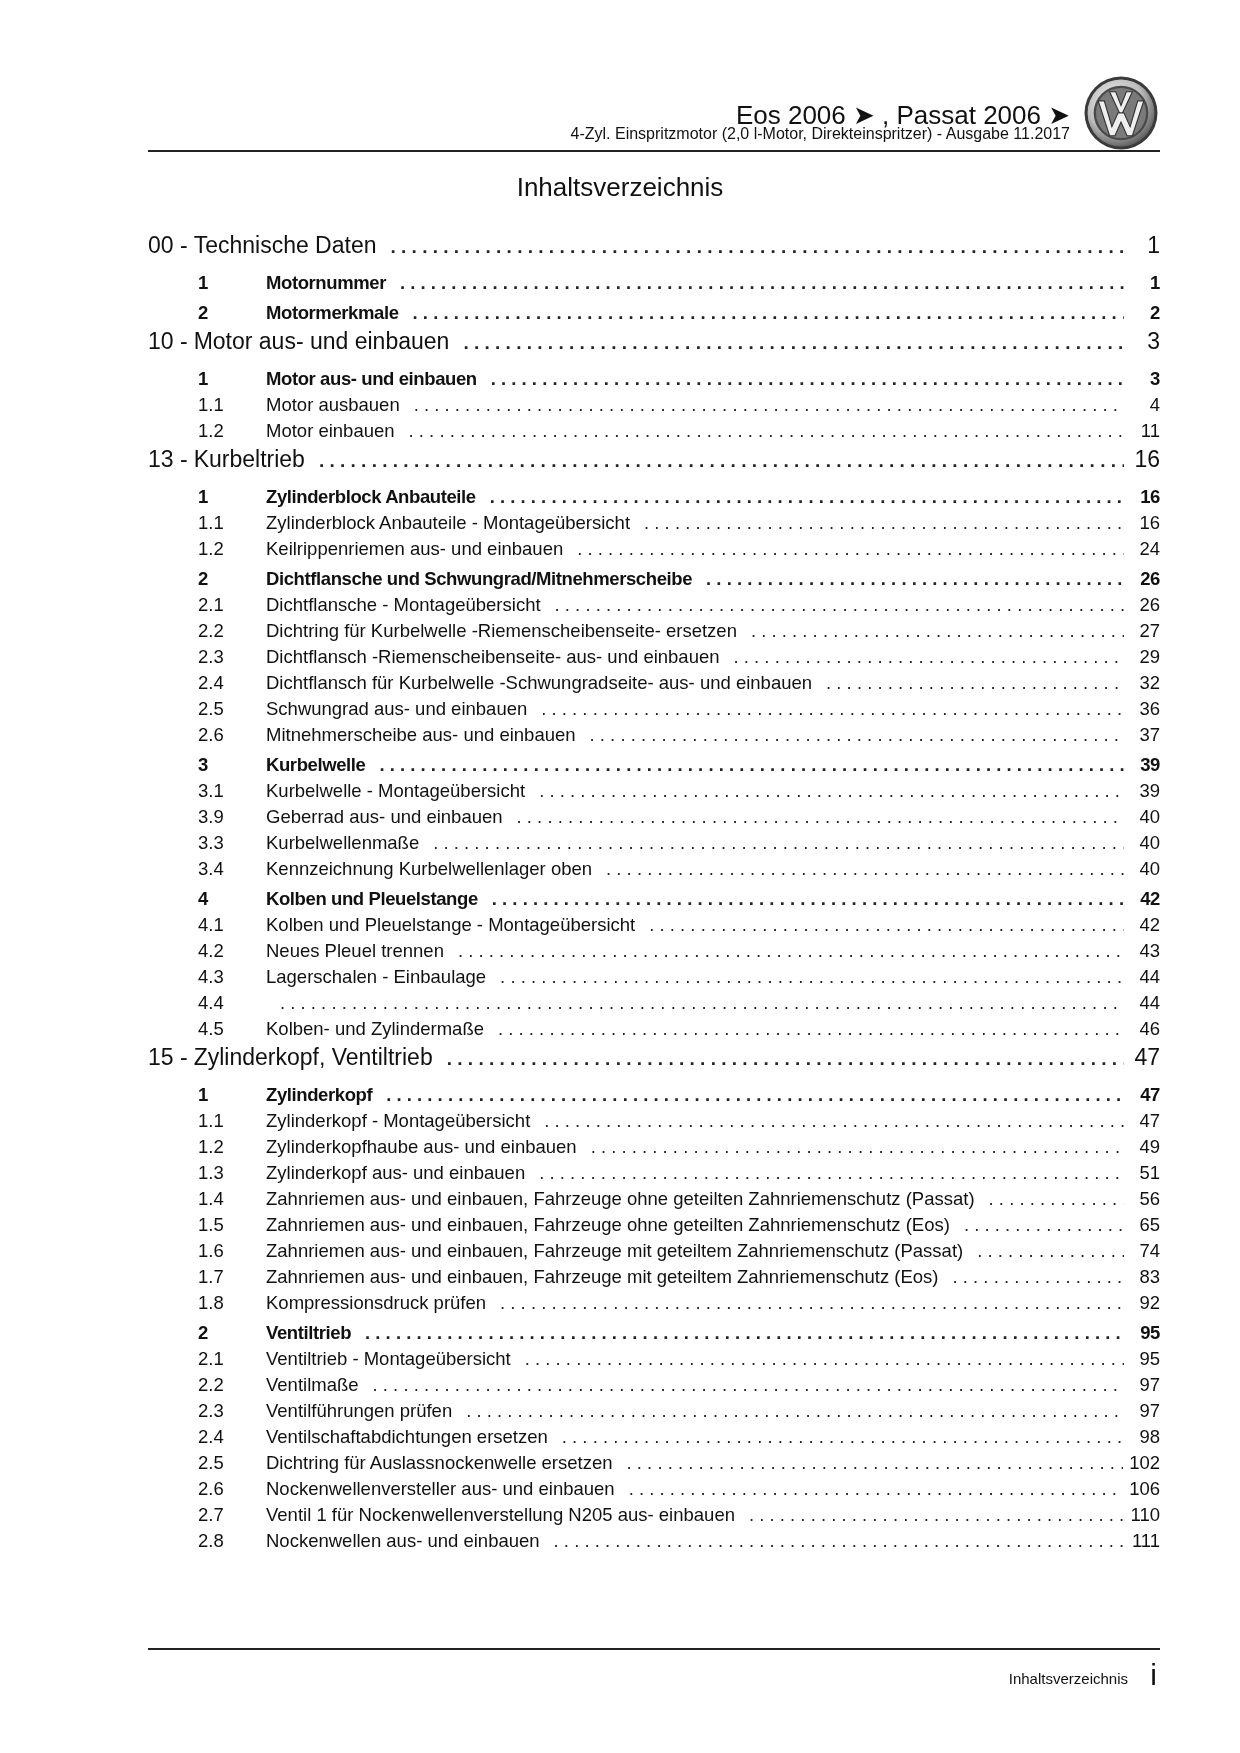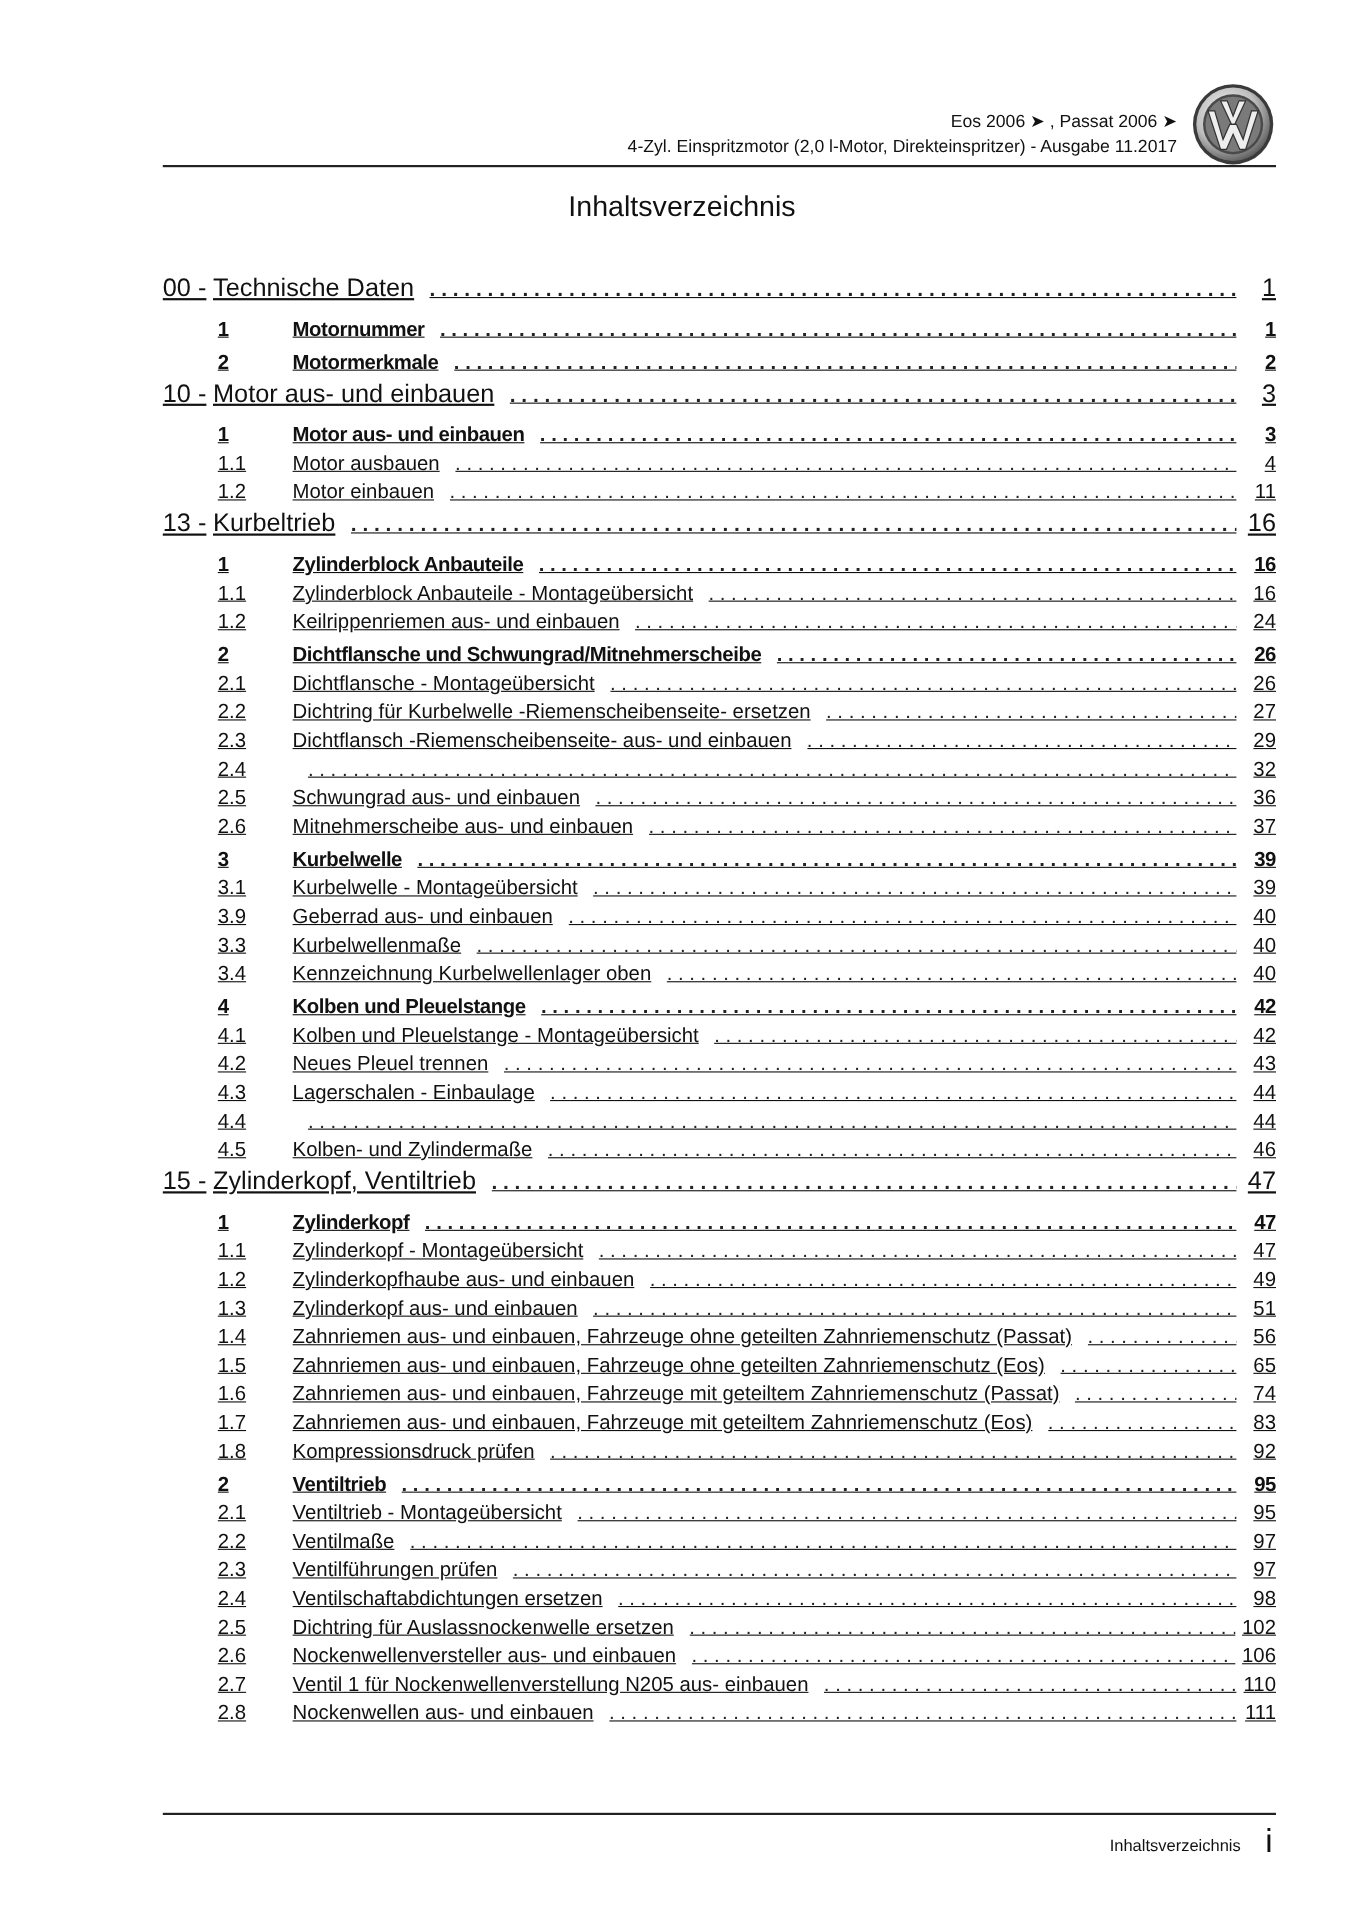--- a/index.html
+++ b/index.html
@@ -1,23 +1,23 @@
 <!DOCTYPE html>
 <html><head>
 <meta charset="utf-8">
 <style>
   html, body { margin: 0; padding: 0; background: #ffffff; }
   body { width: 1240px; height: 1753px; position: relative; font-family: "Liberation Sans", sans-serif; color: #111; overflow: hidden; }
   .header { position: absolute; left: 0; top: 0; width: 1240px; height: 160px; }
-  .header-line1 { position: absolute; right: 170px; top: 100px; font-size: 16px; white-space: nowrap; }
+  .header-line1 { position: absolute; right: 170px; top: 100px; font-size: 26px; white-space: nowrap; }
   .header-line2 { position: absolute; right: 170px; top: 125px; font-size: 16px; white-space: nowrap; }
   .header-rule { position: absolute; left: 148px; right: 80px; top: 150px; height: 2px; background: #222; }
   .vw-logo { position: absolute; left: 1083px; top: 75px; width: 76px; height: 76px; }
   .page-title { position: absolute; left: 0; width: 1240px; top: 172px; text-align: center; font-size: 26px; }
-  .toc { position: absolute; left: 148px; width: 1012px; top: 248px; text-decoration: underline; }
+  .toc { position: absolute; left: 148px; width: 1012px; top: 232px; }
   .row { position: relative; display: flex; align-items: baseline; white-space: nowrap; }
   .row .num { display: inline-block; }
   .row .label { display: inline-block; }
   .row .dots { flex: 1; overflow: hidden; margin: 0 6px 0 14px; letter-spacing: 0; color: #222; }
   .row .dots::before { content: ". . . . . . . . . . . . . . . . . . . . . . . . . . . . . . . . . . . . . . . . . . . . . . . . . . . . . . . . . . . . . . . . . . . . . . . . . . . . . . . . . . . . . . . . . . . . . . . . . . . . . . . . . . . . . . . . . . . . . . . . . . . . ."; white-space: nowrap; }
   .row .page { text-align: right; min-width: 30px; }
   .chapter { font-size: 23px; height: 36px; }
   .chapter:first-child { margin-top: 0; }
   .chapter .dots { font-weight: bold; font-size: 19px; }
   .chapter .page { font-size: 23px; }
@@ -142,20 +142,21 @@
       <span class="page">27</span>
     </div>
     <div class="row sub">
       <span class="num">2.3</span>
       <span class="label">Dichtflansch -Riemenscheibenseite- aus- und einbauen</span>
       <span class="dots"></span>
       <span class="page">29</span>
     </div>
     <div class="row sub">
       <span class="num">2.4</span>
+      <span class="label">Dichtflansch für Kurbelwelle -Schwungradseite- aus- und einbauen</span>
       <span class="dots"></span>
       <span class="page">32</span>
     </div>
     <div class="row sub">
       <span class="num">2.5</span>
       <span class="label">Schwungrad aus- und einbauen</span>
       <span class="dots"></span>
       <span class="page">36</span>
     </div>
     <div class="row sub">

